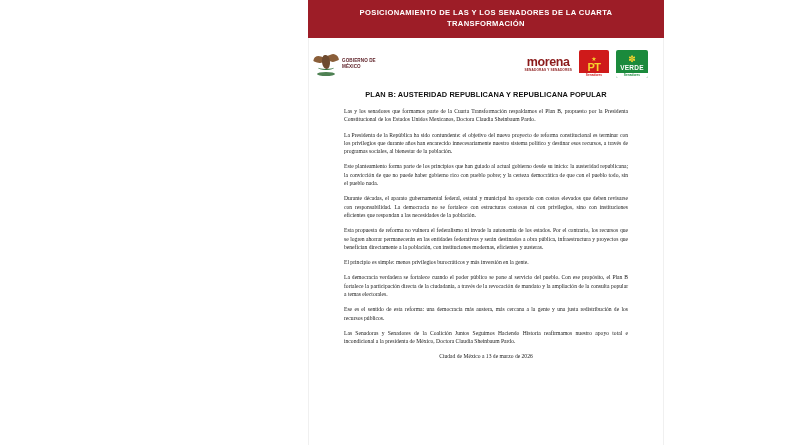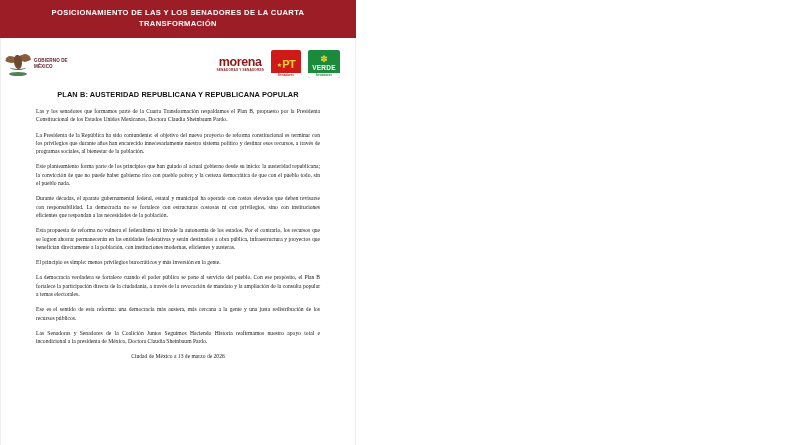--- a/index.html
+++ b/index.html
@@ -13,21 +13,21 @@
     overflow: hidden;
     font-family: "Liberation Sans", sans-serif;
   }
 
   .page {
     position: relative;
     width: 664px;
     height: 445px;
     background: #ffffff;
     display: flex;
-    justify-content: flex-start;
+    justify-content: flex-end;
   }
 
   
   .sheet {
     position: relative;
     width: 356px;
     height: 445px;
     background: #ffffff;
     box-shadow: 0 0 0 0 rgba(0,0,0,0);
     overflow: hidden;
@@ -117,21 +117,21 @@
     margin-top: 1px;
     font-weight: bold;
   }
 
   .pt-logo {
     width: 30px;
     height: 28px;
     background: #cf1a1a;
     border-radius: 2px;
     display: flex;
-    flex-direction: row;
+    flex-direction: column;
     align-items: center;
     justify-content: center;
     position: relative;
   }
   .pt-star {
     color: #f6d32d;
     font-size: 6px;
     line-height: 6px;
     margin-top: 1px;
   }

